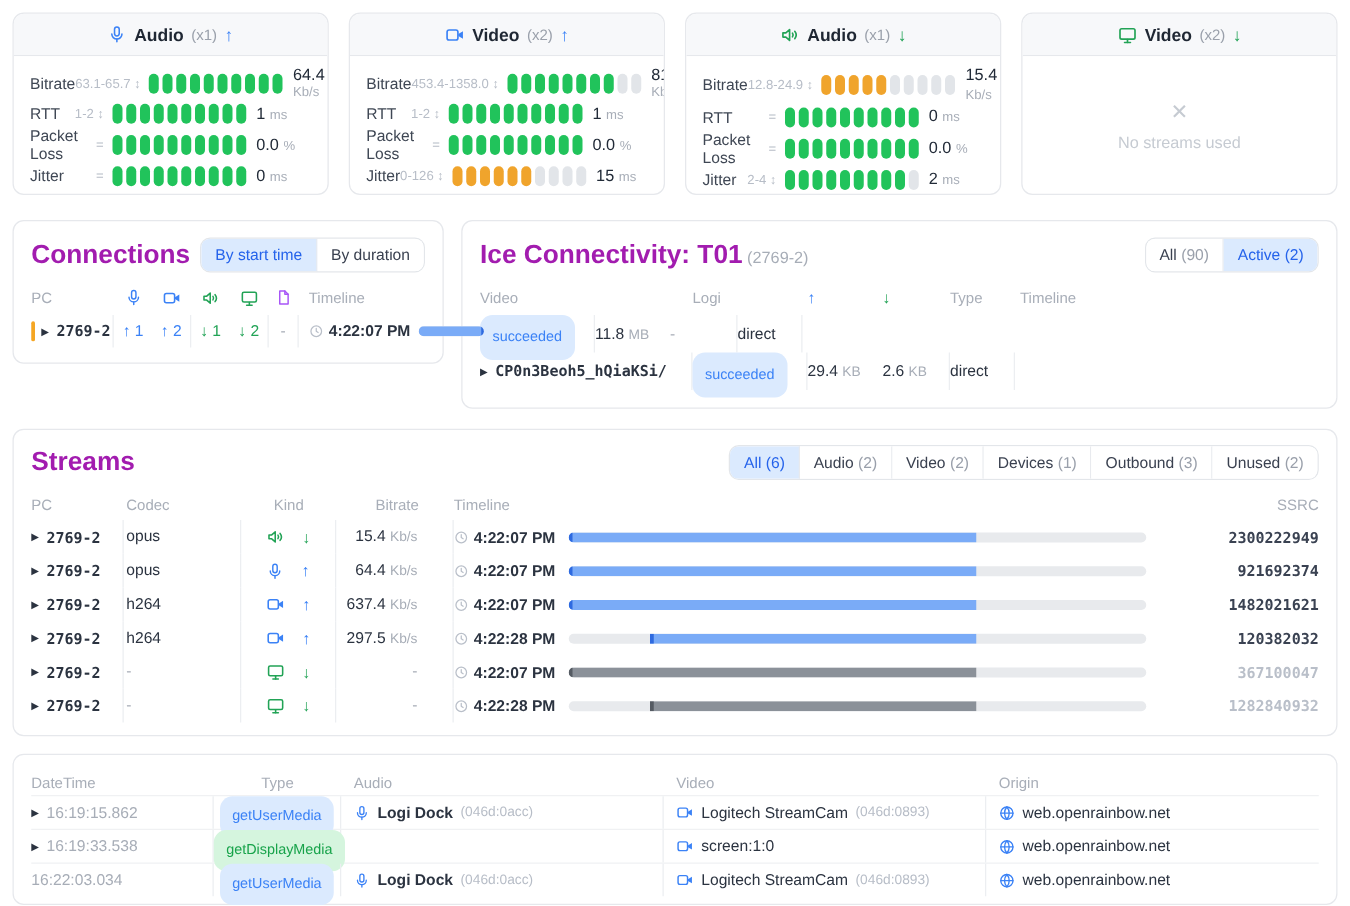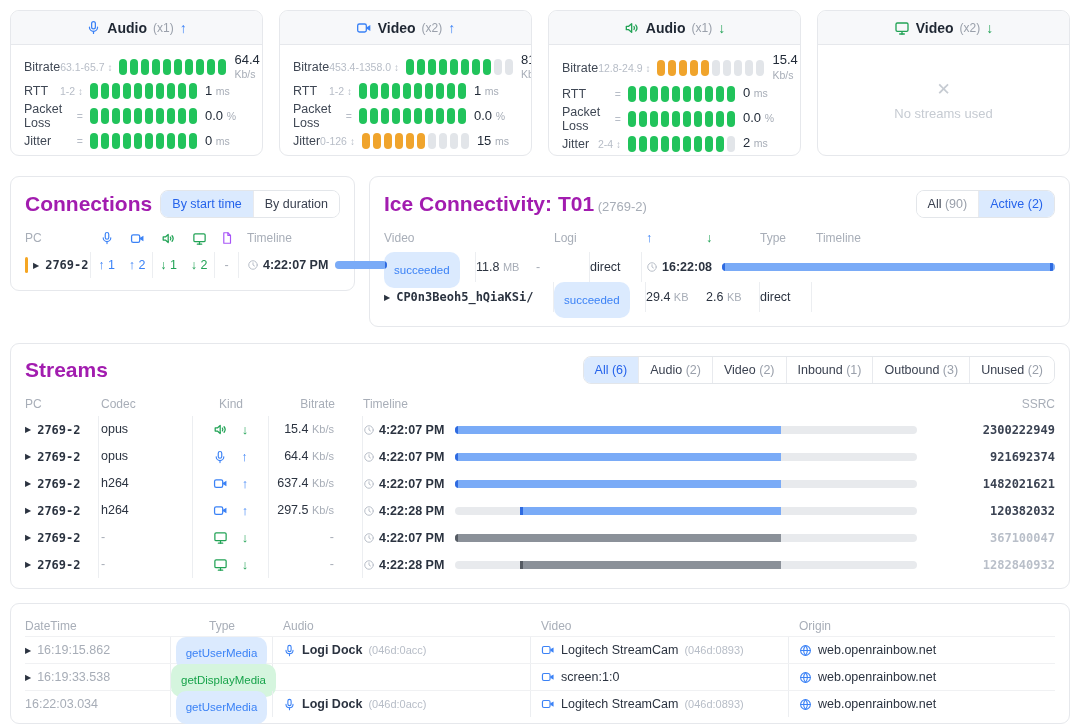--- a/index.html
+++ b/index.html
@@ -467,34 +467,20 @@
       <span class="ic-up blue">↑</span>
       <span class="ic-dn green">↓</span>
       <span class="ic-type th">Type</span>
       <span class="ic-tl th">Timeline</span>
     </div>
     <div class="ice-grid rowd">
       <span class="ic-state cellsep" style="height:100%;line-height:30px;"><span class="pill">succeeded</span></span>
       <span class="ic-up"><span>11.8</span> <span class="muted" style="font-size:11px">MB</span></span>
       <span class="ic-dn muted cellsep" style="height:100%;line-height:30px;"><span>-</span></span>
       <span class="ic-type cellsep" style="height:100%;line-height:30px;">direct</span>
-      <span class="ic-tl">
-        <span style="display:flex;align-items:center;">
-            <span class="ic clock"><svg viewBox="0 0 24 24">
-                <circle cx="12" cy="12" r="8.5"></circle>
-                <path d="M12 7.5V12l3 2"></path>
-              </svg></span>
-            <span class="time">16:22:08</span>
-          </span>
-        <span class="track">
-            <i style="left: 0%; width: 100%; background: rgb(122, 171, 247);"></i>
-            <i style="left: 0%; width: 3px; background: rgb(46, 106, 224);"></i>
-            <i style="left: 98.5%; width: 3px; background: rgb(46, 106, 224);"></i>
-          </span>
-      </span>
     </div>
     <div class="ice-grid rowd">
       <span class="ic-pair cellsep" style="height:100%;">
           <span class="caret">▶</span>
           <span class="mono">CP0n3Beoh5_hQiaKSi/</span>
         </span>
       <span class="ic-state cellsep" style="height:100%;line-height:30px;"><span class="pill">succeeded</span></span>
       <span class="ic-up"><span>29.4</span> <span class="muted" style="font-size:11px">KB</span></span>
       <span class="ic-dn cellsep" style="height:100%;line-height:30px;"><span>2.6</span> <span class="muted" style="font-size:11px">KB</span></span>
       <span class="ic-type cellsep" style="height:100%;line-height:30px;">direct</span>
@@ -502,21 +488,21 @@
   </div>
 </div>
 
 <div class="panel streams">
   <div class="phead">
     <span class="ptitle">Streams</span>
     <span class="seg">
       <button class="on"><span>All</span> <span class="cnt">(6)</span></button>
       <button><span>Audio</span> <span class="cnt">(2)</span></button>
       <button><span>Video</span> <span class="cnt">(2)</span></button>
-      <button><span>Inbound</span> <span class="cnt">(1)</span></button>
+      <button><span>Devices</span> <span class="cnt">(1)</span></button>
       <button><span>Outbound</span> <span class="cnt">(3)</span></button>
       <button><span>Unused</span> <span class="cnt">(2)</span></button>
     </span>
   </div>
   <div class="st-grid hdr">
     <span class="st-pc th">PC</span>
     <span class="st-codec th">Codec</span>
     <span class="st-kind th">Kind</span>
     <span class="st-br th">Bitrate</span>
     <span class="st-tl">

